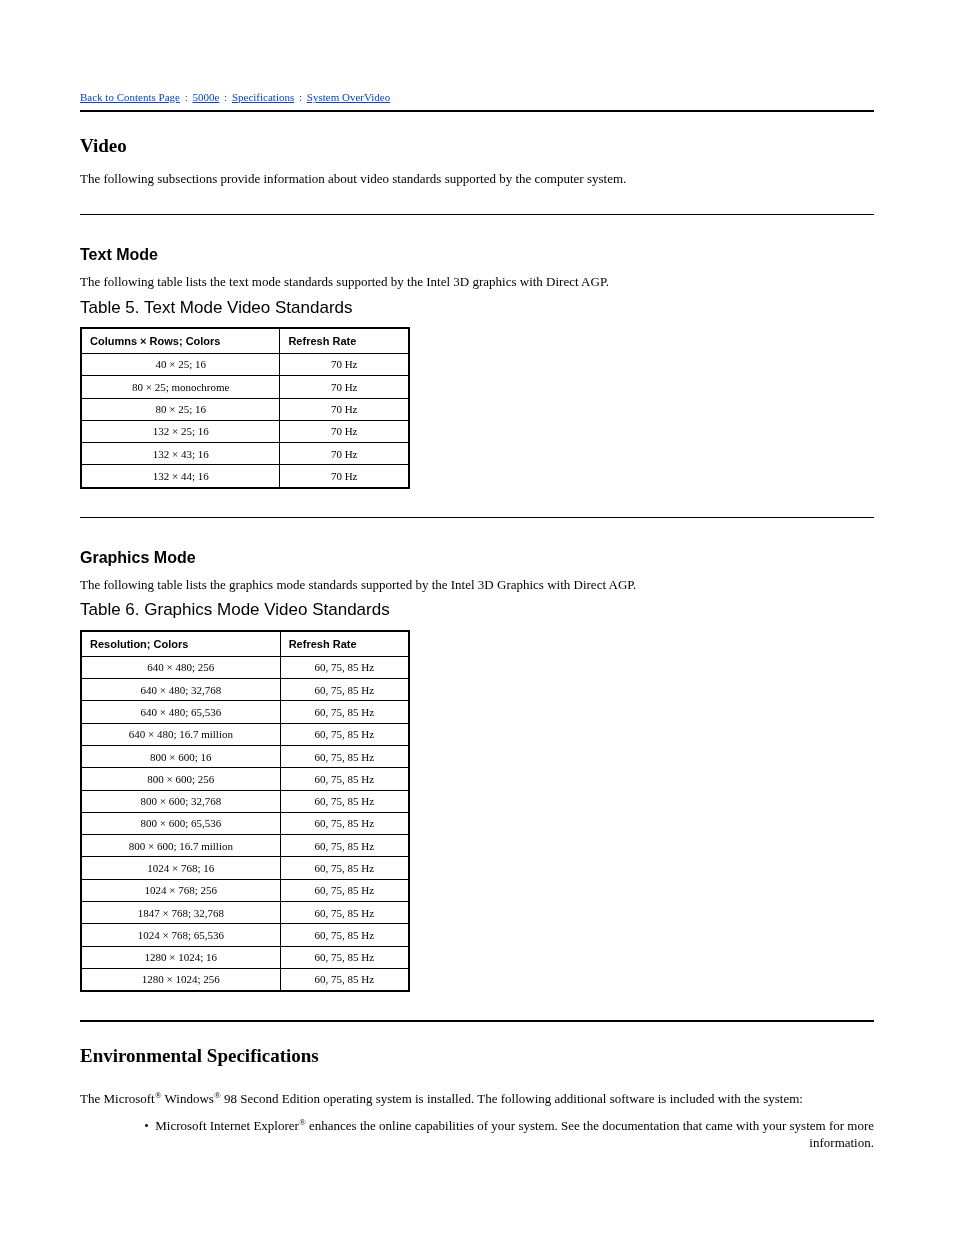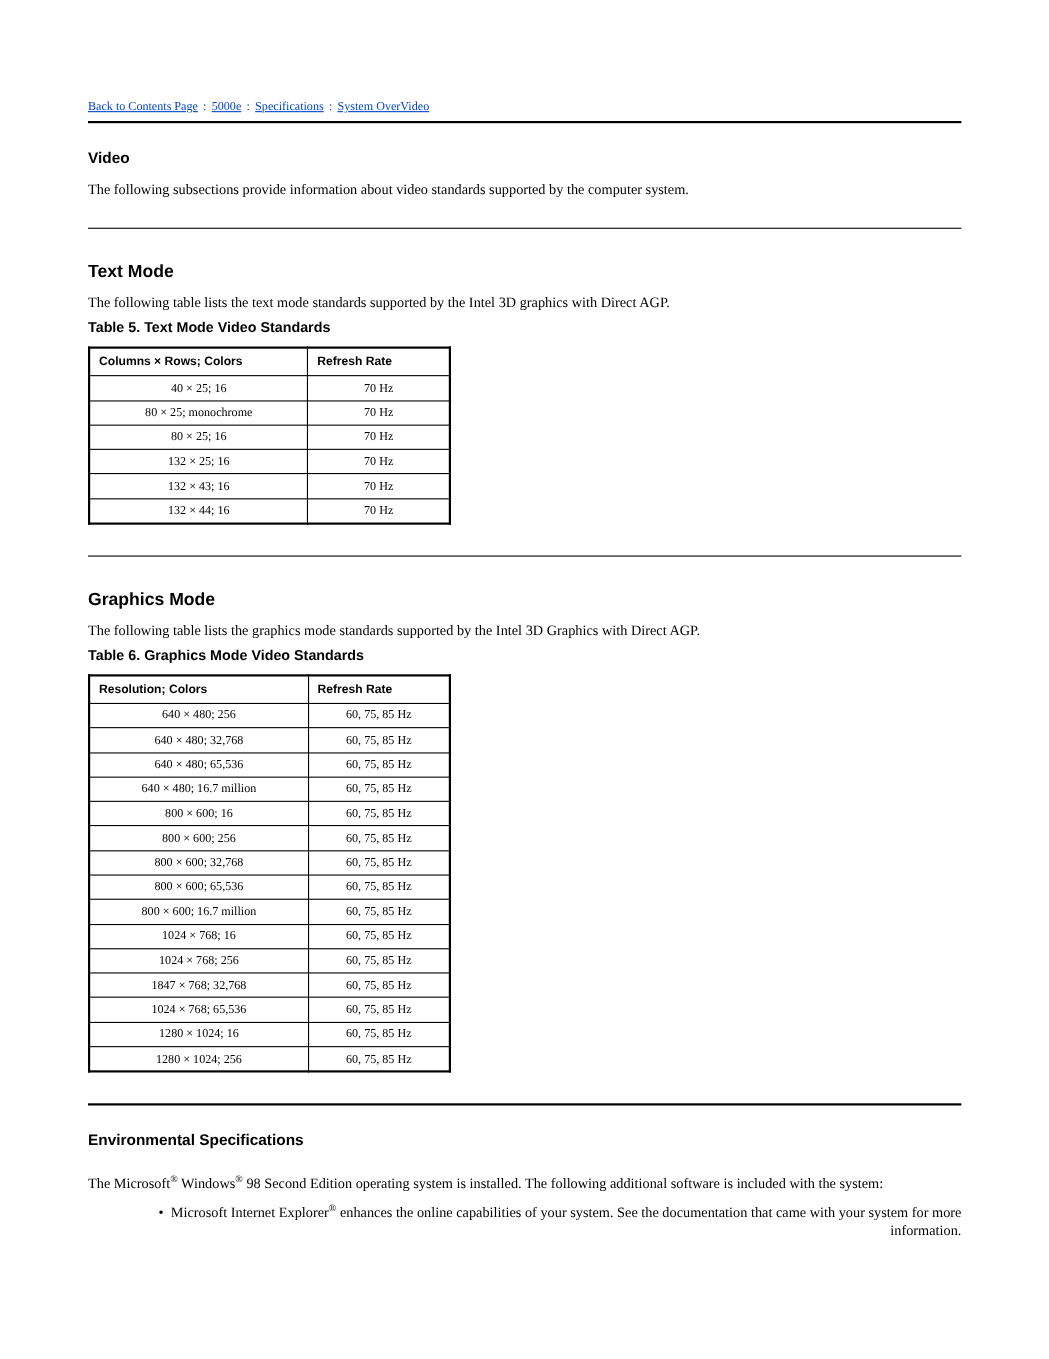--- a/index.html
+++ b/index.html
@@ -28,42 +28,42 @@
     border: none;
     border-top: 2px solid #000;
     margin: 0;
   }
   hr.thin {
     border: none;
     border-top: 1.2px solid #000;
     margin: 0;
   }
   h2.section-title {
-    font-family: Liberation Sans, sans-serif;
-    font-size: 14px;
+    font-family: Liberation Serif, serif;
+    font-size: 19px;
     font-weight: bold;
     color: #000;
     margin-top: 22px;
     margin-bottom: 12px;
   }
   h3.subsection-title {
     font-family: Arial, Helvetica, sans-serif;
     font-size: 16px;
     font-weight: bold;
     margin-top: 30px;
     margin-bottom: 8px;
   }
   p.body {
     font-size: 13px;
     margin-bottom: 6px;
   }
   .table-caption {
     font-family: Arial, Helvetica, sans-serif;
-    font-size: 13px;
-    font-weight: bold;
+    font-size: 17px;
+    font-weight: normal;
     margin-top: 0;
     margin-bottom: 8px;
   }
   table.video {
     border-collapse: collapse;
     border: 2.5px double #000;
     width: 330px;
     margin-left: 0;
     font-size: 11px;
   }

